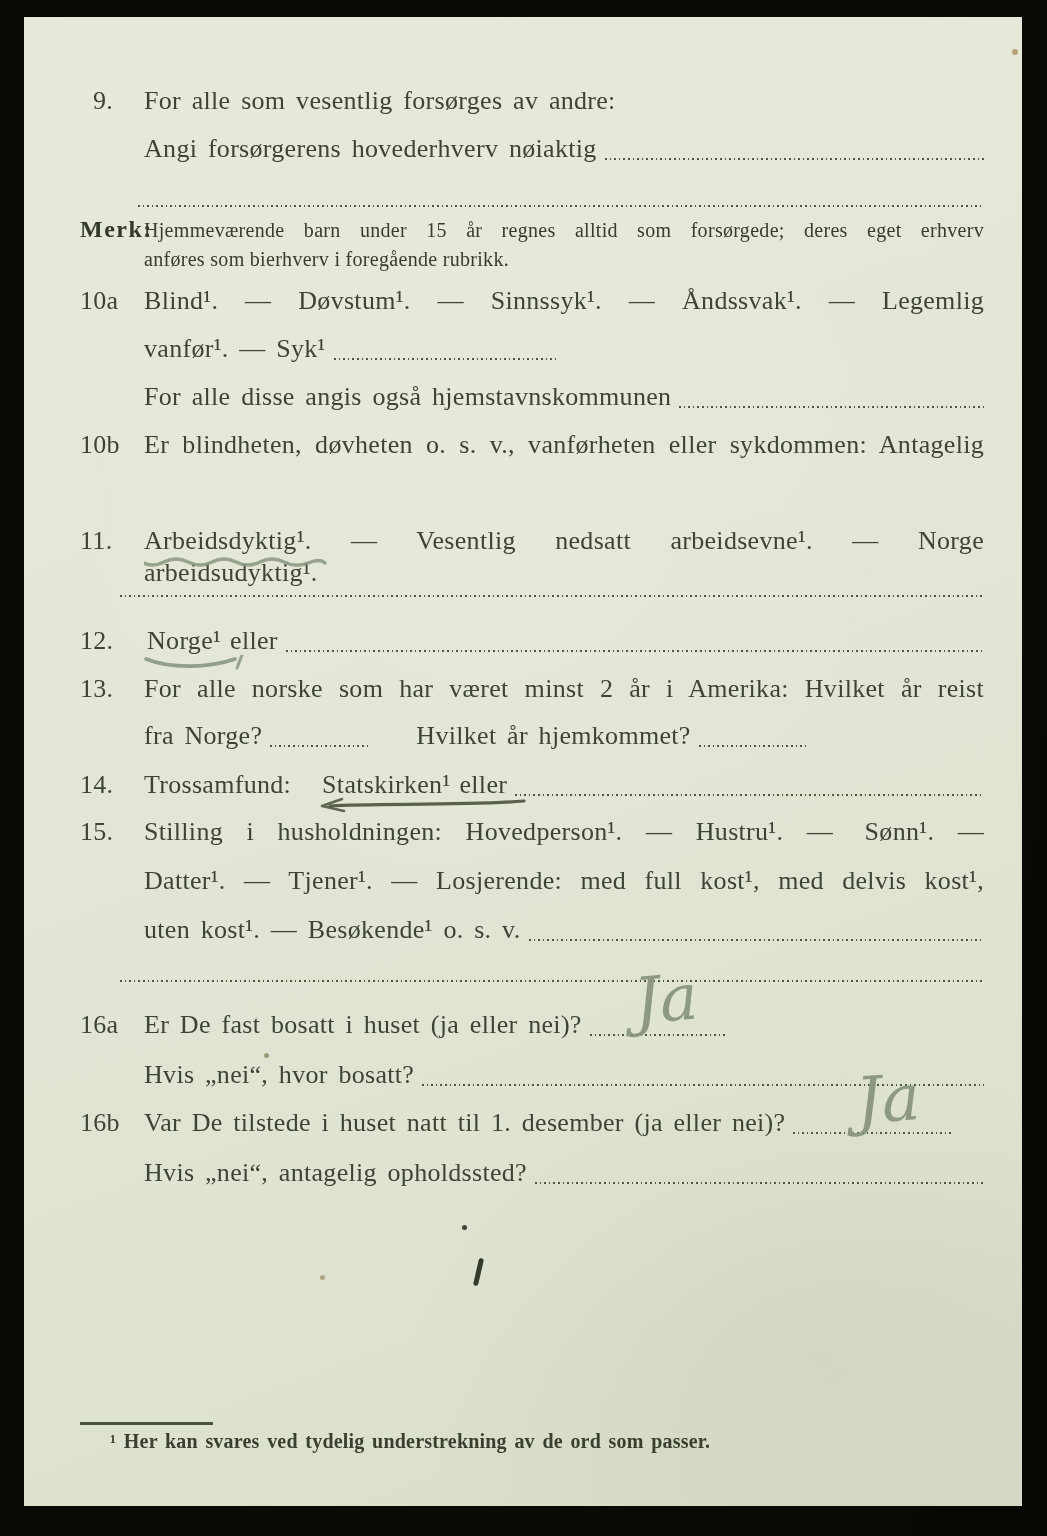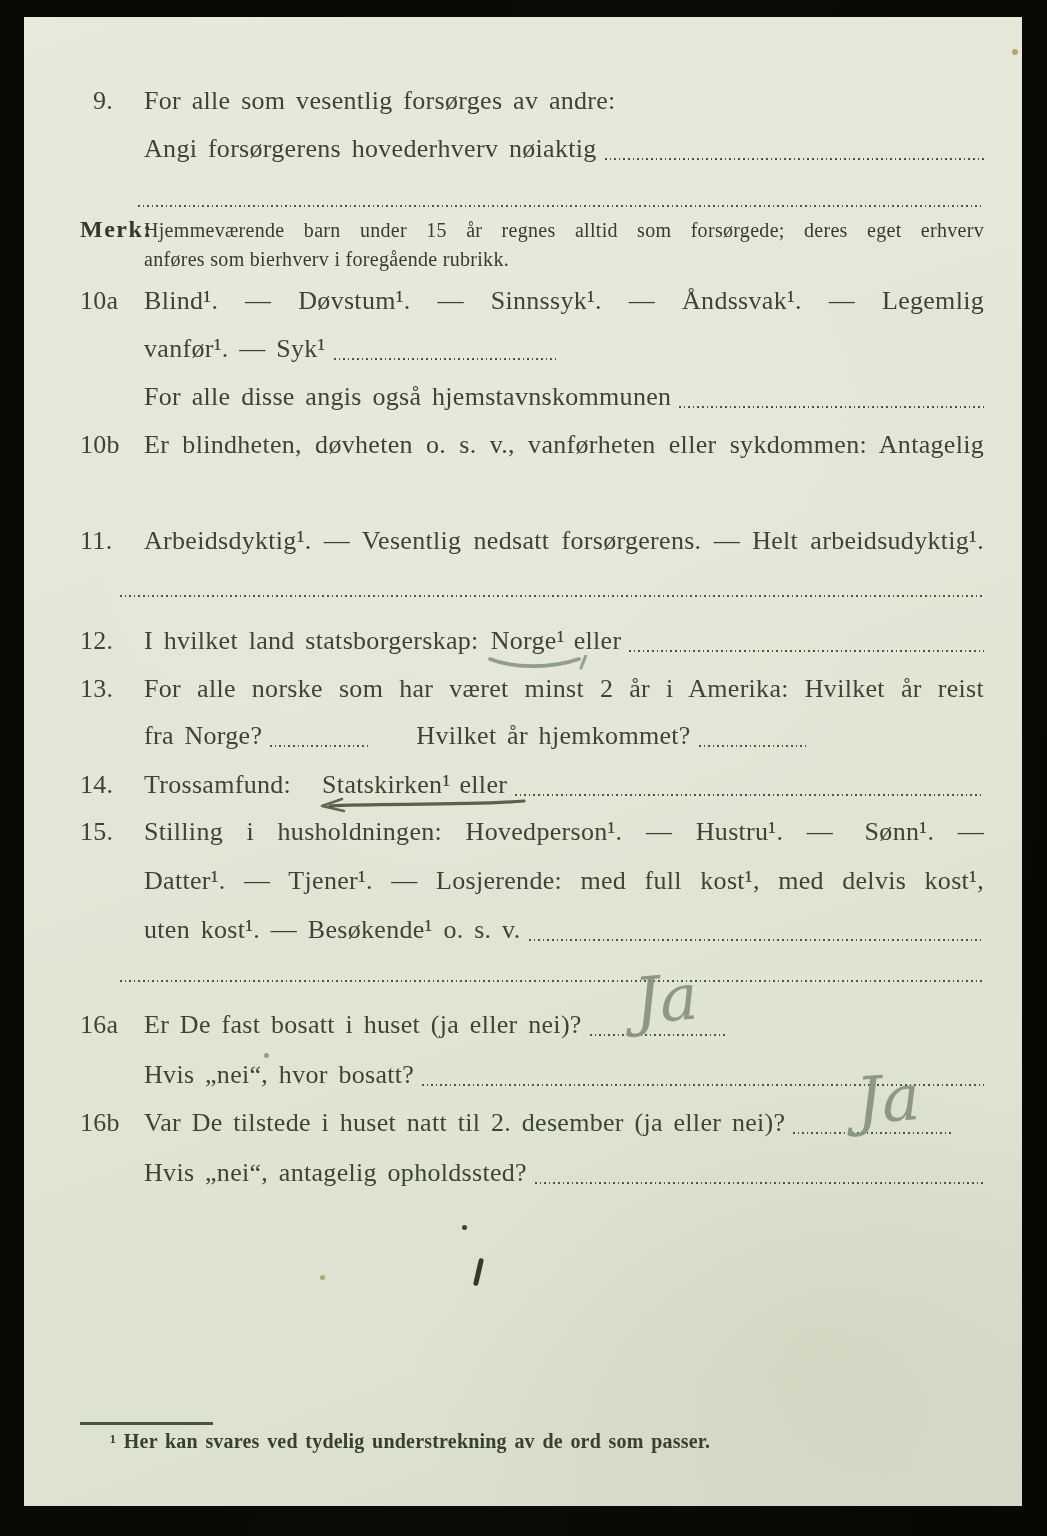--- a/index.html
+++ b/index.html
@@ -92,30 +92,29 @@
     <div class="row" style="top:412px">
       <span class="num">10b</span>
       <div class="line just">Er blindheten, døvheten o. s. v., vanførheten eller sykdommen: Antagelig</div>
     </div>
 
     <div class="row" style="top:508px">
       <span class="num">11.</span>
       <div class="line just">
         <span class="hw"><span>Arbeidsdyktig¹</span><svg style="left:-5px;bottom:-13px" width="188" height="14" viewBox="0 0 188 14">
               <path d="M2,6 Q13,12 25,6 T49,6 T73,6 T97,6 T121,6 T145,6 T169,7 T186,7" fill="none" stroke="#8a957f" stroke-width="3.4" stroke-linecap="round" opacity=".85"></path>
-            </svg></span><span>. — Vesentlig nedsatt forsørgerens. — Helt arbeidsudyktig¹.</span>
+            </svg></span><span>. — Vesentlig nedsatt arbeidsevne¹. — Norge arbeidsudyktig¹.</span>
       </div>
     </div>
 
     <div class="rule" style="top:578px;left:96px;width:864px"></div>
 
     <div class="row" style="top:608px">
       <span class="num">12.</span>
       <div class="line flexline">
-        <span class="sp">I hvilket land statsborgerskap:</span>
         <span class="hw sp" style="margin-left:3px"><span>Norge¹</span><svg style="left:-4px;bottom:-16px" width="104" height="18" viewBox="0 0 104 18">
               <path d="M3,4 C28,14 66,13 92,4" fill="none" stroke="#83907e" stroke-width="3.6" stroke-linecap="round" opacity=".85"></path>
               <path d="M94,13 L99,0" fill="none" stroke="#83907e" stroke-width="3" stroke-linecap="round" opacity=".8"></path>
             </svg></span>
         <span>eller</span>
         <div class="leader grow"></div>
       </div>
     </div>
 
     <div class="row" style="top:656px">
@@ -178,21 +177,21 @@
       <span class="num"></span>
       <div class="line flexline">
         <span>Hvis „nei“, hvor bosatt?</span>
         <div class="leader grow"></div>
       </div>
     </div>
 
     <div class="row" style="top:1090px">
       <span class="num">16b</span>
       <div class="line flexline">
-        <span>Var De tilstede i huset natt til 2. desember (ja eller nei)?</span>
+        <span>Var De tilstede i huset natt til 1. desember (ja eller nei)?</span>
         <div class="leader grow" style="margin-right:30px"></div>
       </div>
     </div>
     <div class="row" style="top:1140px">
       <span class="num"></span>
       <div class="line flexline">
         <span>Hvis „nei“, antagelig opholdssted?</span>
         <div class="leader grow"></div>
       </div>
     </div>

